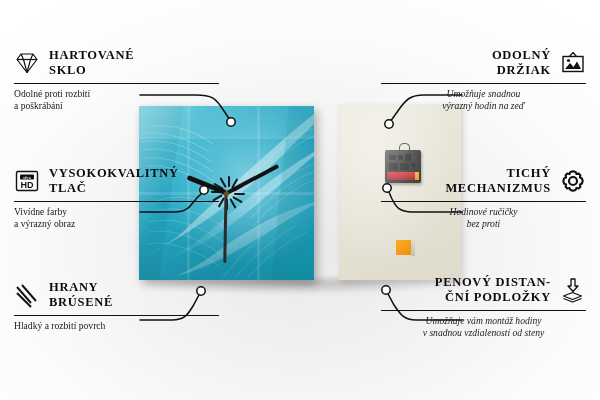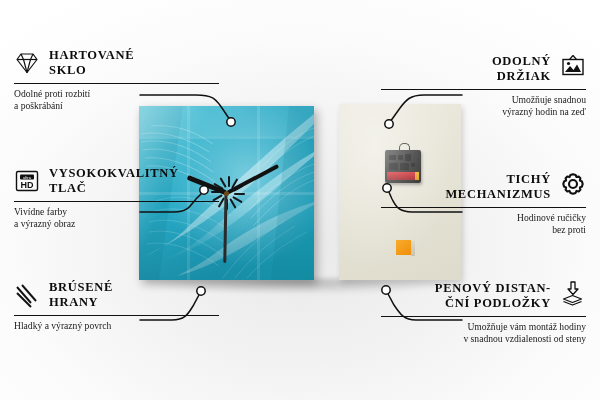--- a/index.html
+++ b/index.html
@@ -23,32 +23,32 @@
   .feat.right .headrow { flex-direction:row-reverse; }
   .feat .ttl {
     font-family:"Liberation Serif", serif;
     font-weight:700;
     font-size:12.5px;
     letter-spacing:0.7px;
     line-height:15px;
     color:#0d0d0d;
     text-transform:uppercase;
   }
-  .feat.right .ttl { text-align:right;margin-top:6px; }
+  .feat.right .ttl { text-align:right; }
   .feat .rule {
     height:1px; background:#111; margin-top:5px; width:100%;
   }
   .feat .desc {
     font-family:"Liberation Serif", serif;
     font-size:9.6px;
     line-height:12.2px;
     color:#1a1a1a;
     margin-top:4px;
   }
-  .feat.right .desc { text-align:right; }
+  .feat.right .desc { text-align:center;font-style:italic; }
   .ic { width:26px; height:26px; flex:0 0 26px; display:block; }
 
   
   #f-glass  { left:14px;  top:48px; }
   #f-print  { left:14px;  top:166px; }
   #f-edges  { left:14px;  top:280px; }
   
   #f-holder { left:381px; top:48px; }
   #f-mech   { left:381px; top:166px; }
   #f-foam   { left:381px; top:275px; }
@@ -355,27 +355,27 @@
   <div class="feat left" id="f-edges">
     <div class="headrow">
       <svg class="ic" viewBox="0 0 26 26">
         <g stroke="#111" stroke-width="1.9" stroke-linecap="butt">
           <path d="M3 5 L17 21"></path>
           <path d="M3 11 L17 25"></path>
           <path d="M8 3 L22 19"></path>
         </g>
       </svg>
       <div class="ttl">
+        <div>HRANY</div>
         <div>BRÚSENÉ</div>
-        <div>HRANY</div>
-      </div>
-    </div>
-    <div class="rule"></div>
-    <div class="desc">
-      <div>Hladký a výrazný povrch</div>
+      </div>
+    </div>
+    <div class="rule"></div>
+    <div class="desc">
+      <div>Hladký a rozbití povrch</div>
     </div>
   </div>
 
   <div class="feat right" id="f-holder">
     <div class="headrow">
       <svg class="ic" viewBox="0 0 26 26">
         <path d="M13 2.5 L9.5 6.5 M13 2.5 L16.5 6.5" fill="none" stroke="#111" stroke-width="1.2"></path>
         <rect x="3" y="6.5" width="20" height="15" fill="none" stroke="#111" stroke-width="1.4"></rect>
         <path d="M5 19 L10 13 L13.5 17 L17 11.5 L21 19 Z" fill="#111"></path>
         <circle cx="8.5" cy="10.5" r="1.6" fill="#111"></circle>

